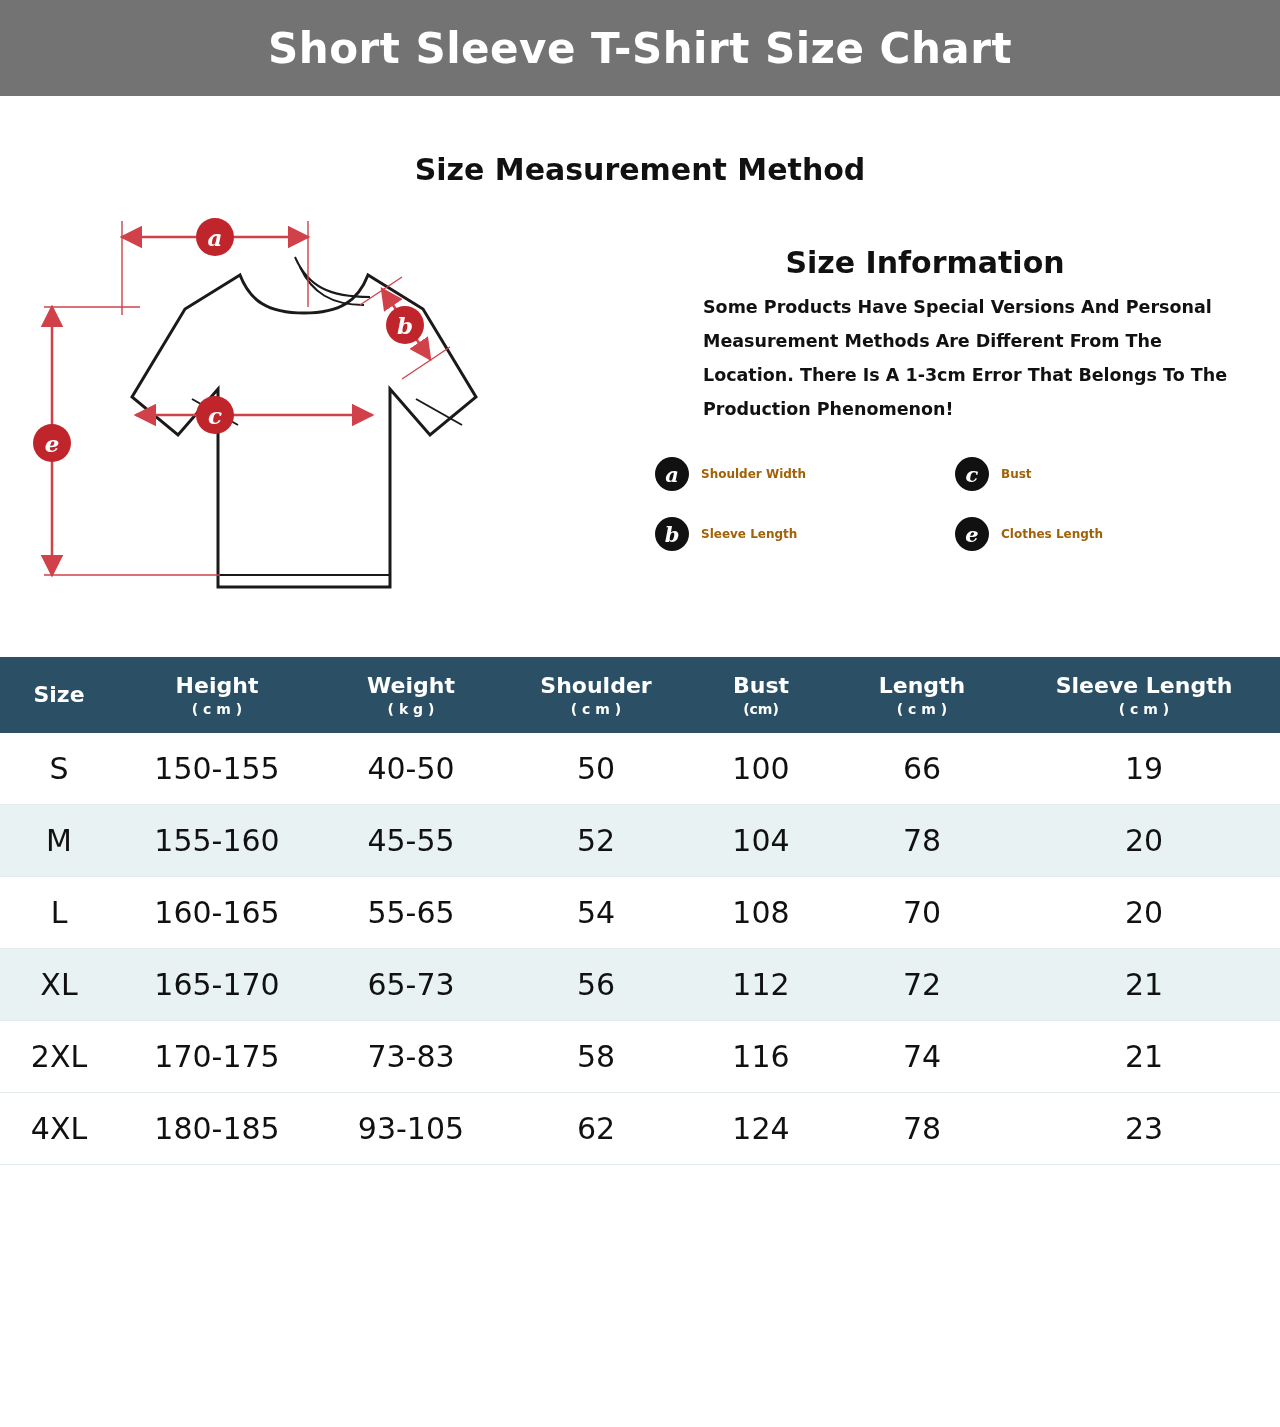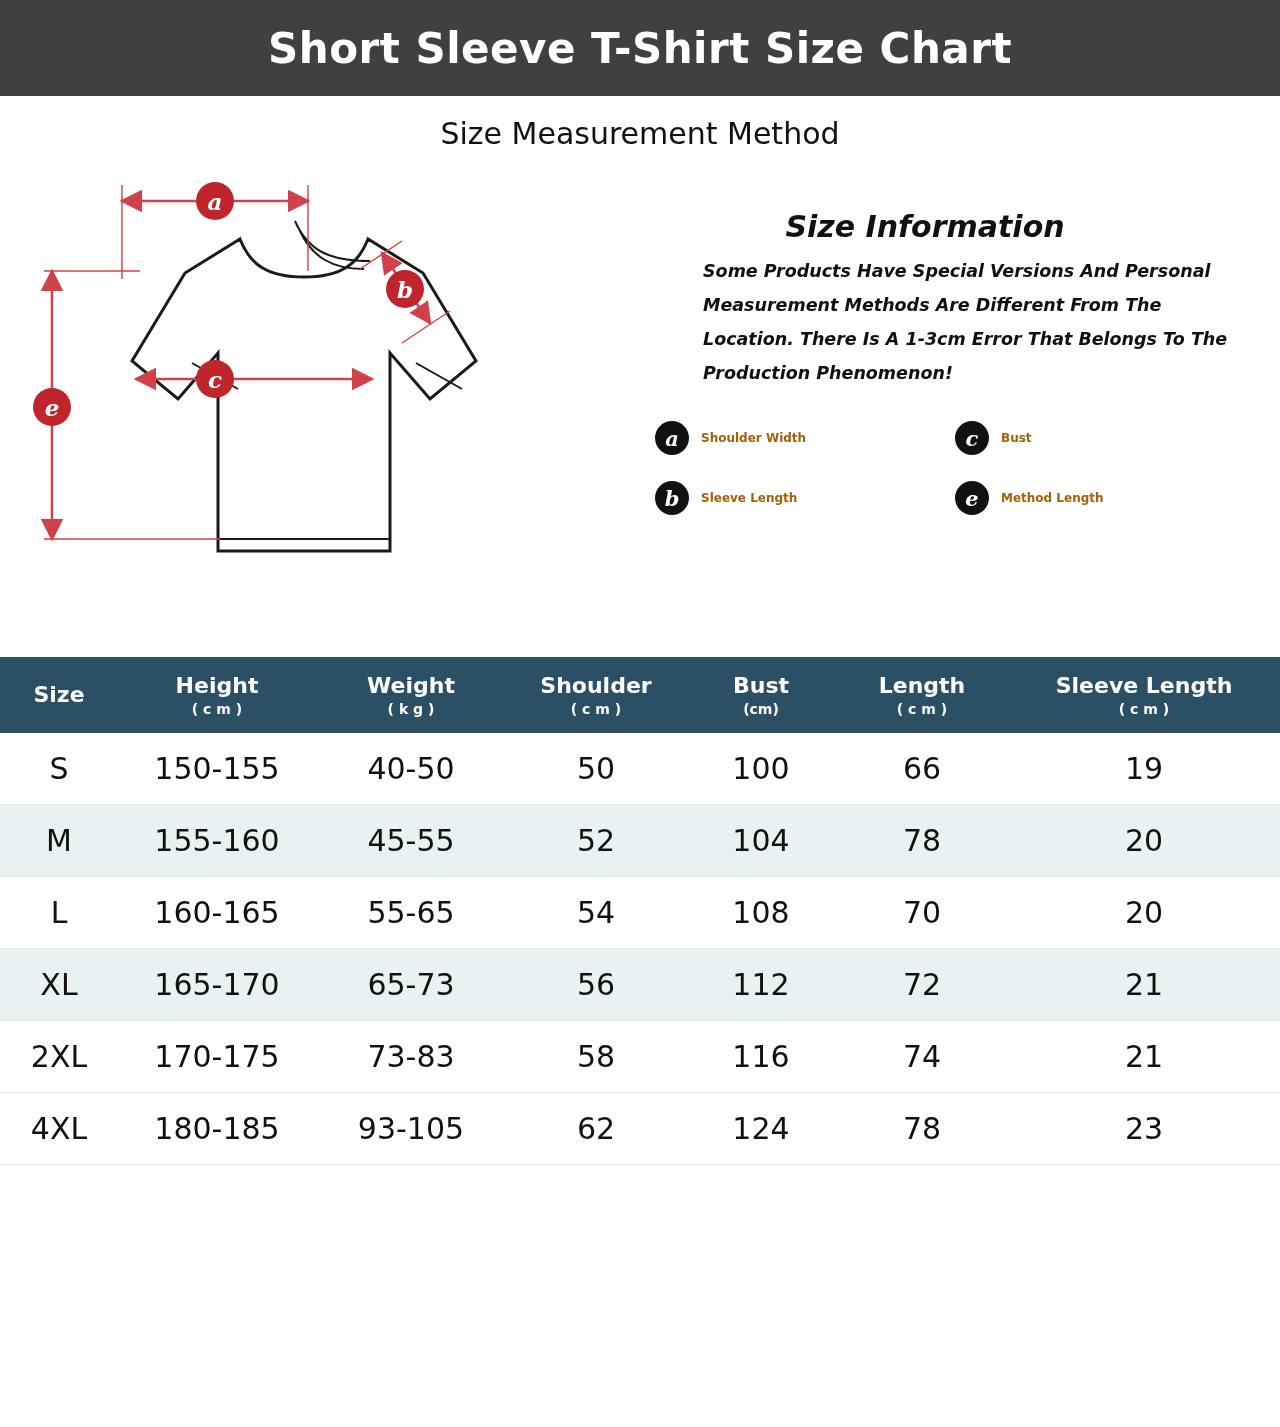--- a/index.html
+++ b/index.html
@@ -13,59 +13,58 @@
     position: relative;
     width: 1280px; height: 1427px;
     overflow: hidden;
     background: #ffffff;
   }
 
   
   .header {
     width: 100%;
     height: 96px;
-    background: #404040;
+    background: #737373;
     display: flex;
     align-items: center;
     justify-content: center;
   }
   .header-title {
     color: #ffffff;
     font-size: 42px;
     font-weight: bold;
     letter-spacing: 0.5px;
     font-family: "DejaVu Sans", sans-serif;
   }
 
   
   .method-title {
     text-align: center;
     font-size: 30px;
-    font-weight: normal;
+    font-weight: bold;
     color: #111111;
-    margin-top: 20px;
+    margin-top: 56px;
   }
 
   .method-body {
     position: relative;
     width: 100%;
     height: 470px;
   }
 
   .diagram {
     position: absolute;
     left: 30px; top: 20px;
     width: 600px; height: 420px;
   }
 
   .info-block {
     position: absolute;
     left: 655px; top: 58px;
     width: 600px;
-    font-style: italic;
   }
   .info-title {
     text-align: center;
     font-size: 30px;
     font-weight: bold;
     color: #111;
     margin-bottom: 10px;
     width: 540px;
   }
   .info-text {
@@ -253,21 +252,21 @@
           <span class="legend-label">Bust</span>
         </div>
       </div>
       <div class="legend-row">
         <div class="legend-item first">
           <span class="badge">b</span>
           <span class="legend-label">Sleeve Length</span>
         </div>
         <div class="legend-item">
           <span class="badge">e</span>
-          <span class="legend-label">Method Length</span>
+          <span class="legend-label">Clothes Length</span>
         </div>
       </div>
     </div>
   </div>
 
   <div class="table-wrap">
     <table>
       <colgroup>
         <col class="c-size">
           <col class="c-height">

